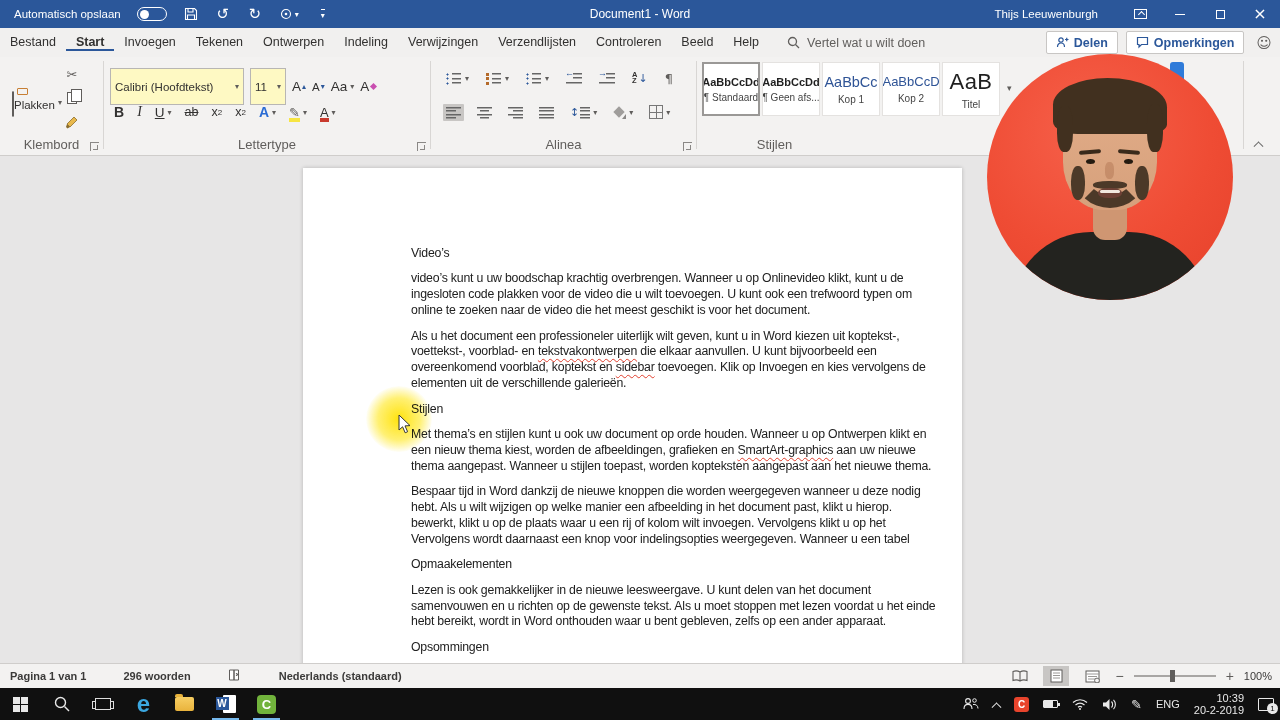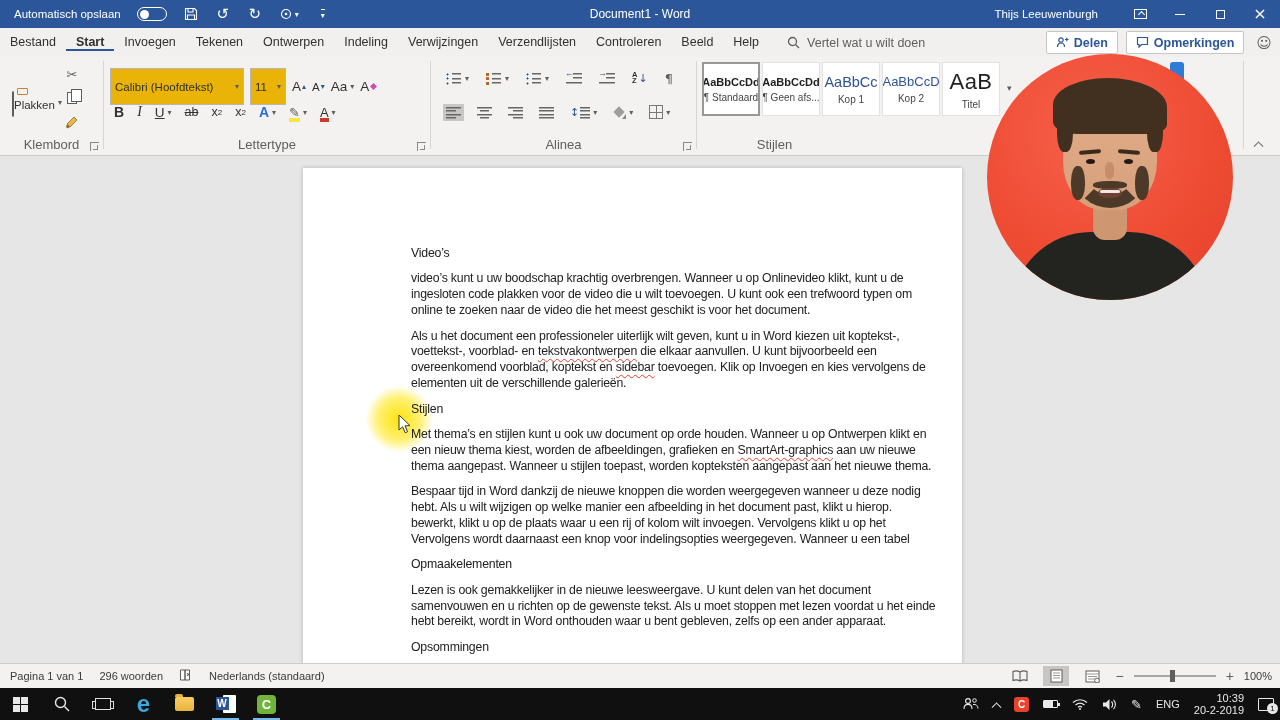--- a/index.html
+++ b/index.html
@@ -54,21 +54,21 @@
   .clipb::before { content:""; position:absolute; left:4px; top:-4px; width:9px; height:5px; border:1.5px solid #c77f34; background:#f3f2f1; border-radius:1px; }
   .paste-lbl { margin-top:6px; }
   .clip-col { position:absolute; left:62px; top:8px; display:flex; flex-direction:column; gap:6px; }
   .sbtn { width:20px; height:18px; display:flex; align-items:center; justify-content:center; color:#5f5d5b; font-size:13px; }
   .ic-copy { width:10px; height:12px; border:1.2px solid #5f5d5b; background:#fff; position:relative; }
   .ic-copy::before { content:""; position:absolute; left:2.5px; top:-4px; width:9px; height:11px; border:1.2px solid #5f5d5b; background:#fff; }
   .brushic { width:14px; height:14px; }
 
   .frow1 { position:absolute; left:6px; top:11px; display:flex; align-items:center; gap:6px; }
   .frow2 { position:absolute; left:10px; top:44px; display:flex; align-items:center; gap:13px; height:22px; }
-  .selbox { height:37px; background:#eab308; border:1px solid #b8b6b4; display:flex; align-items:center; justify-content:space-between; font-size:11.5px; color:#323130; padding:0 4px; }
+  .selbox { height:37px; background:#fef9c3; border:1px solid #b8b6b4; display:flex; align-items:center; justify-content:space-between; font-size:11.5px; color:#323130; padding:0 4px; }
   .fname { width:134px; }
   .fsize { width:36px; }
   .ddg { font-size:8px; color:#5f5d5b; margin-left:3px; }
   .fbtn { display:flex; align-items:center; font-size:13.5px; color:#323130; position:relative; }
   .fbtn .carup,.fbtn .cardn { font-size:8px; color:#2b579a; margin-left:1px; }
   .pinkkey { display:inline-block; width:5px; height:5px; background:#c94fb0; transform:rotate(45deg); margin-left:2px; }
   .bold-b { font-weight:700; font-size:14px; }
   .ital-i { font-family:"Liberation Serif", serif; font-style:italic; font-size:14px; }
   .und-u { text-decoration:underline; font-size:13.5px; }
   .strike { text-decoration:line-through; font-size:12.5px; }
@@ -128,21 +128,21 @@
   .para { margin-bottom:9.5px; }
   .dline { height:15.9px; white-space:pre; }
   .sq { text-decoration:underline; text-decoration-style:wavy; text-decoration-color:#e03e2d; text-decoration-thickness:1px; text-underline-offset:3px; }
   #click-glow { position:absolute; left:366px; top:229px; width:66px; height:66px; border-radius:50%;
     background:radial-gradient(circle, rgba(255,225,0,.95) 0%, rgba(255,228,0,.55) 45%, rgba(255,230,0,0) 72%);
     mix-blend-mode:multiply; z-index:5; }
   #cursor { position:absolute; left:398px; top:258px; z-index:6; }
 
   
   #statusbar { position:absolute; left:0; top:663px; width:1280px; height:25px; background:#f3f2f1; border-top:1px solid #cfcdcb; font-size:11px; color:#3b3a39; }
-  .sb-left { position:absolute; left:10px; top:0; height:24px; display:flex; align-items:center; gap:16px; }
+  .sb-left { position:absolute; left:10px; top:0; height:24px; display:flex; align-items:center; gap:37px;font-weight:bold; }
   .sb-right { position:absolute; right:8px; top:0; height:24px; display:flex; align-items:center; gap:10px; }
   .viewbtn { width:26px; height:20px; display:flex; align-items:center; justify-content:center; color:#5f5d5b; }
   .viewbtn.sel { background:#c8c6c4; }
   .zoom-track { position:relative; width:82px; height:2px; background:#a8a6a4; }
   .zoom-handle { position:absolute; left:36px; top:-5px; width:5px; height:12px; background:#605e5c; }
   .zoom-pm { font-size:14px; color:#5f5d5b; line-height:10px; }
 
   
   #taskbar { position:absolute; left:0; top:688px; width:1280px; height:32px; background:#101010; }
   .tb-icons { position:absolute; left:0; top:0; height:32px; display:flex; }

